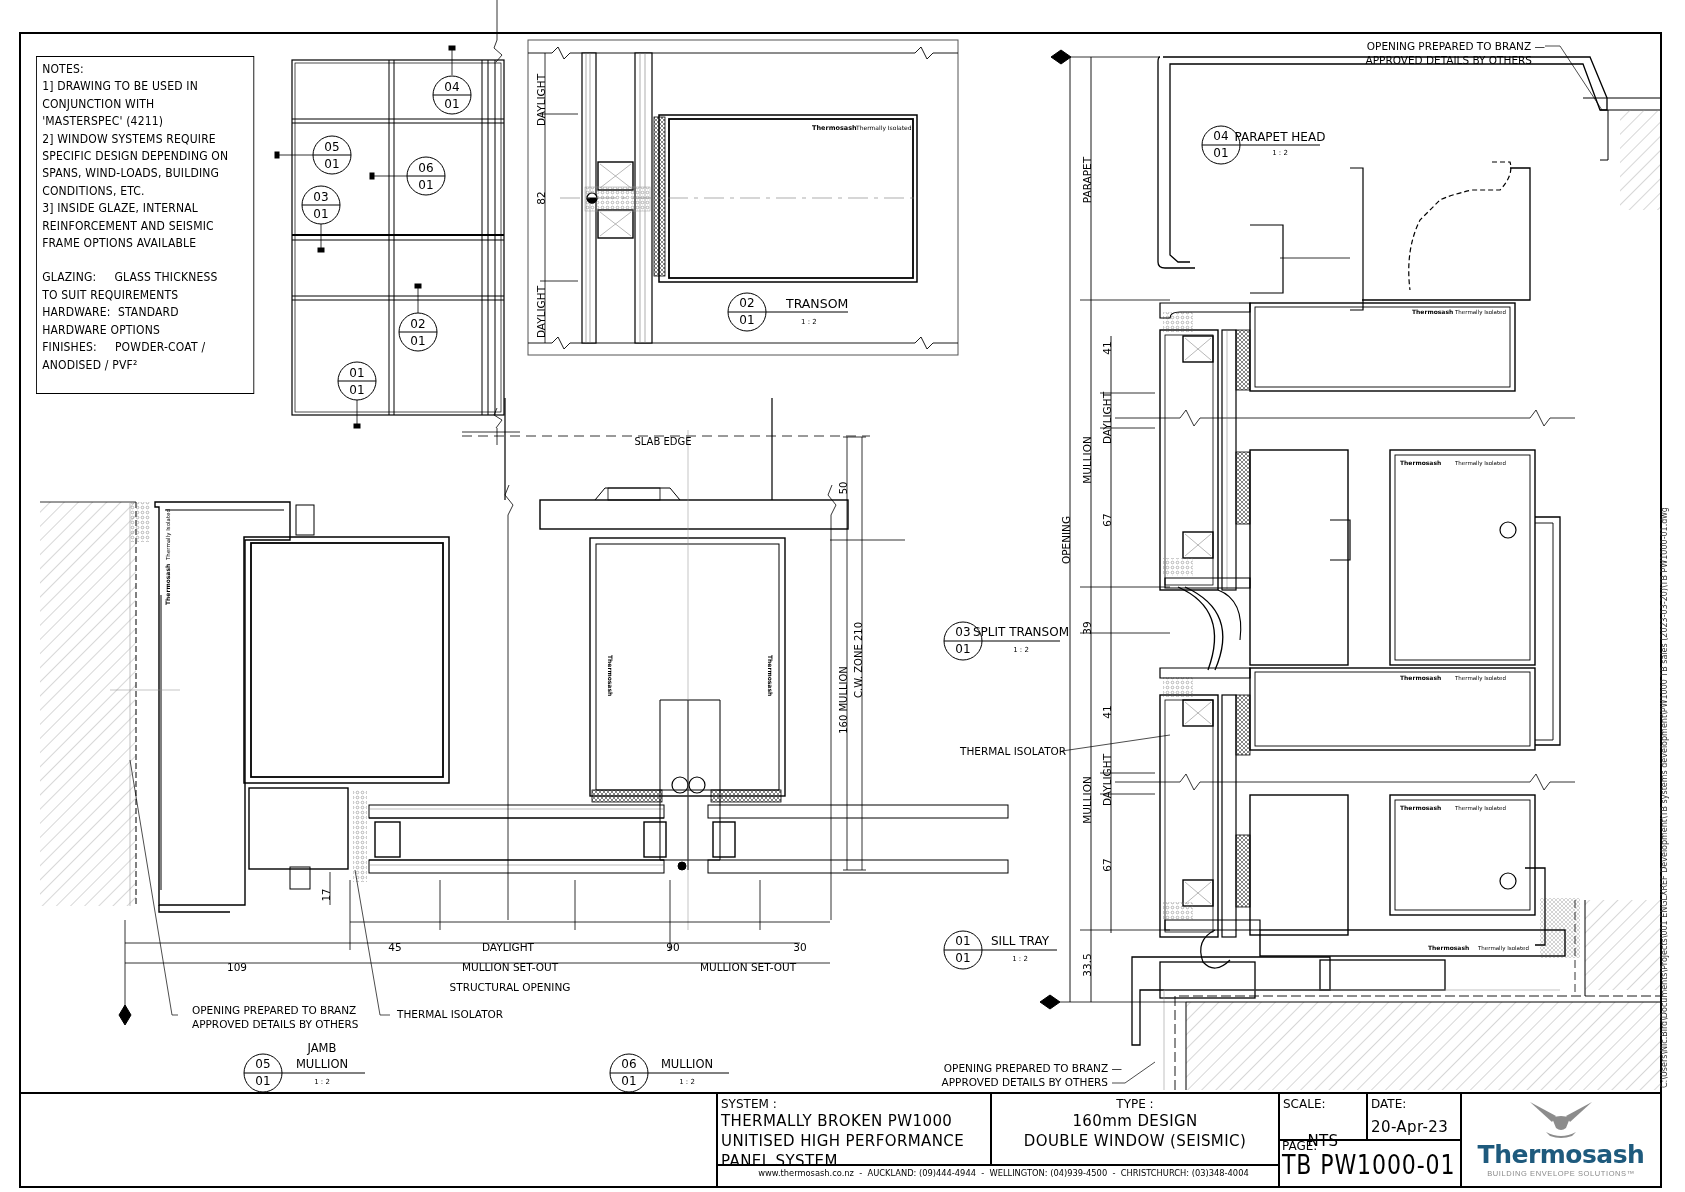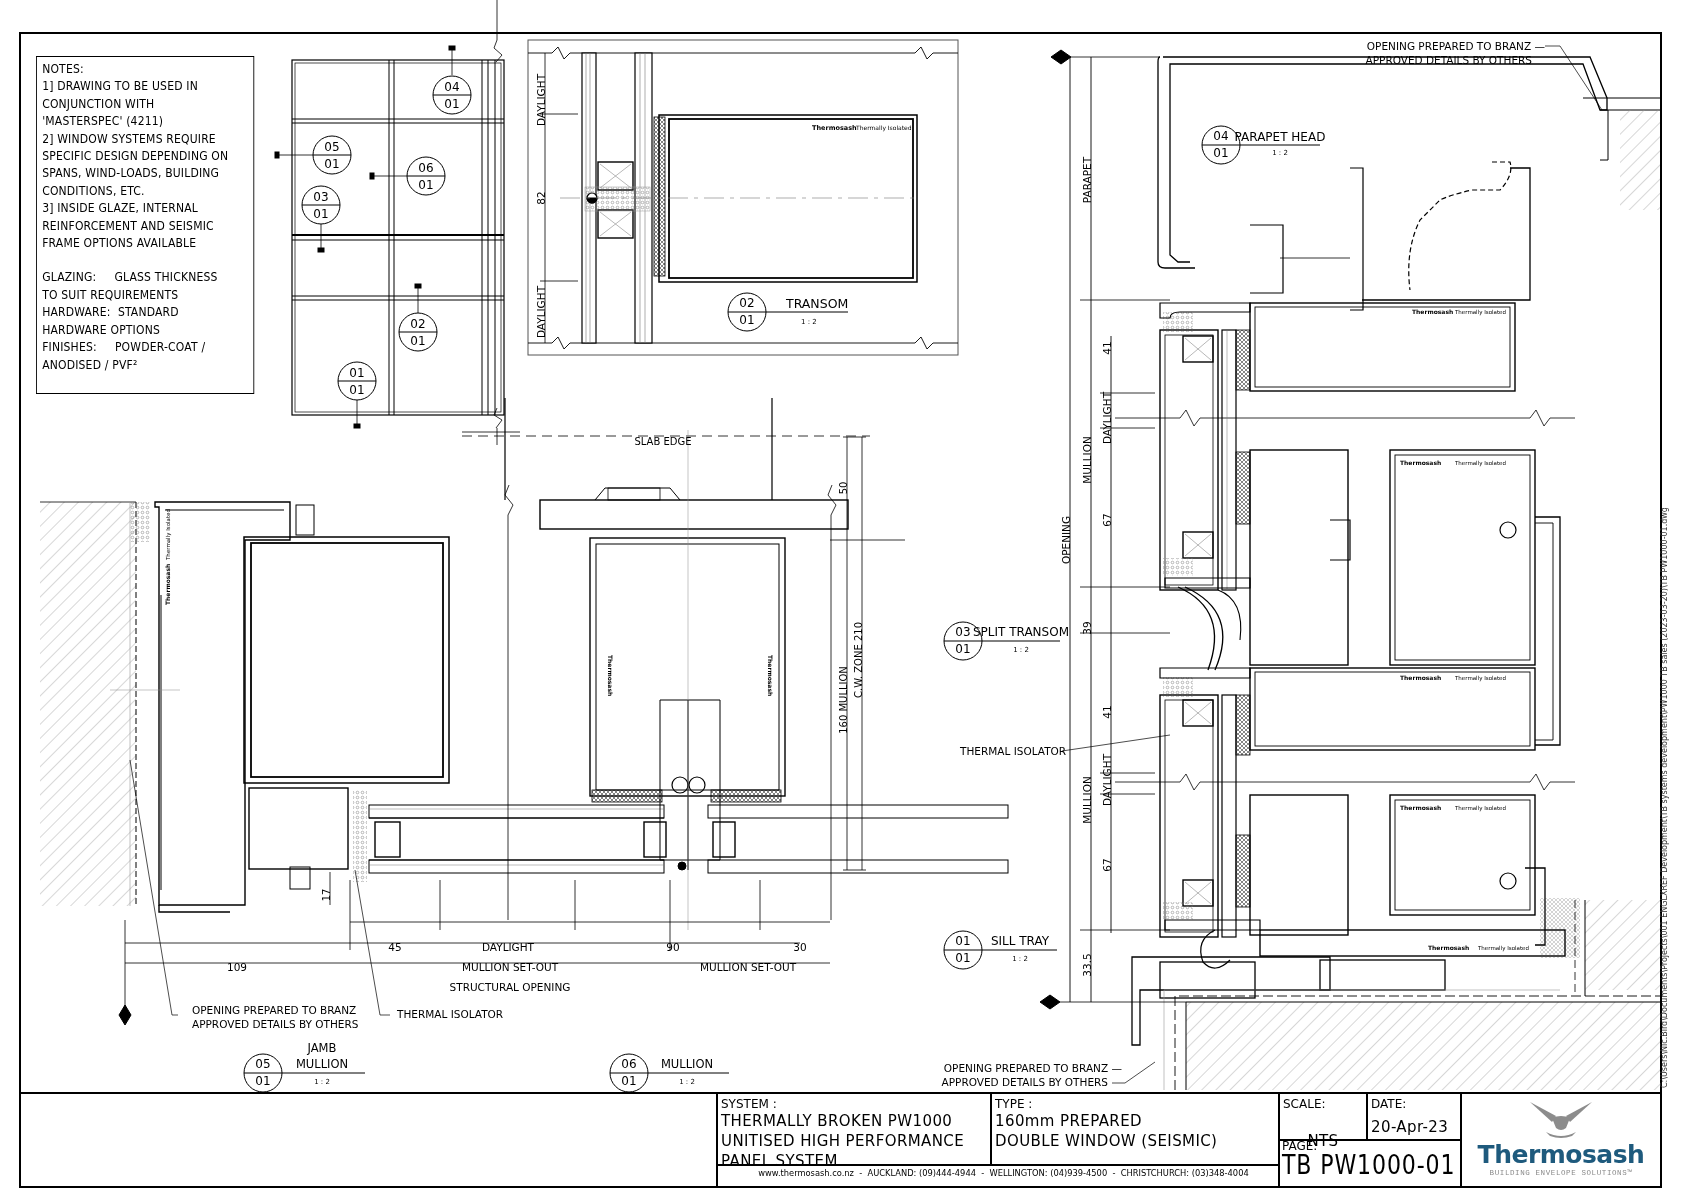--- a/index.html
+++ b/index.html
@@ -8,21 +8,21 @@
   svg{position:absolute;left:0;top:0;}
   .txt{font-family:"DejaVu Sans","Liberation Sans",sans-serif;fill:#000;}
   .notes{position:absolute;left:36px;top:56px;width:218px;height:338px;border:1.2px solid #000;box-sizing:border-box;padding:4px 6px;font-family:"DejaVu Sans","Liberation Sans",sans-serif;font-size:12.3px;line-height:17.4px;letter-spacing:0.2px;transform:scaleX(0.88);transform-origin:left top;width:248px;}
   .notes div{white-space:nowrap;}
   .tb{position:absolute;left:21px;top:1092px;width:1639px;height:94px;border-top:2px solid #000;}
   .tb-cell{position:absolute;box-sizing:border-box;}
   .lbl{font-size:12px;font-family:"DejaVu Sans","Liberation Sans",sans-serif;}
   .big{font-size:15px;font-family:"DejaVu Sans","Liberation Sans",sans-serif;letter-spacing:0.4px;line-height:20px;}
   .vline{position:absolute;top:0;width:1.5px;background:#000;}
   .logo-word{font-family:"DejaVu Sans","Liberation Sans",sans-serif;font-weight:bold;color:#1e5a7d;font-size:25px;letter-spacing:-0.5px;}
-  .logo-tag{font-family:Liberation Mono, monospace;color:#8a8a8a;font-size:7.5px;letter-spacing:0.6px;}
+  .logo-tag{font-family:Liberation Sans, sans-serif;color:#8a8a8a;font-size:7.5px;letter-spacing:0.6px;}
   .filepath{position:absolute;left:1660px;top:1088px;transform:rotate(-90deg);transform-origin:left top;font-size:8px;color:#333;white-space:nowrap;font-family:"DejaVu Sans","Liberation Sans",sans-serif;}
 </style>
 </head>
 <body>
 
 <div class="sheet"></div>
 
 <div class="notes">
   <div>NOTES:</div>
   <div>1] DRAWING TO BE USED IN</div>
@@ -459,23 +459,23 @@
   <div class="vline" style="left:1439px;height:94px;"></div>
   <div style="position:absolute;left:695px;top:70px;width:562px;height:1.5px;background:#000;"></div>
   <div style="position:absolute;left:1257px;top:45px;width:182px;height:1.5px;background:#000;"></div>
 
   <div class="tb-cell" style="left:700px;top:3px;width:265px;">
     <div class="lbl">SYSTEM :</div>
     <div class="big">THERMALLY BROKEN PW1000</div>
     <div class="big">UNITISED HIGH PERFORMANCE</div>
     <div class="big">PANEL SYSTEM</div>
   </div>
-  <div class="tb-cell" style="left:974px;top:3px;width:280px;">
+  <div class="tb-cell" style="left:974px;top:3px;width:280px;text-align:center;">
     <div class="lbl">TYPE :</div>
-    <div class="big">160mm PREPARED</div>
+    <div class="big">160mm DESIGN</div>
     <div class="big">DOUBLE WINDOW (SEISMIC)</div>
   </div>
   <div class="tb-cell" style="left:700px;top:74px;width:565px;font-size:8.3px;text-align:center;white-space:pre;font-family:'DejaVu Sans','Liberation Sans',sans-serif;">www.thermosash.co.nz  -  AUCKLAND: (09)444-4944  -  WELLINGTON: (04)939-4500  -  CHRISTCHURCH: (03)348-4004</div>
 
   <div class="tb-cell" style="left:1262px;top:3px;width:80px;">
     <div class="lbl">SCALE:</div>
     <div class="big" style="text-align:center;margin-top:20px;">NTS</div>
   </div>
   <div class="tb-cell" style="left:1350px;top:3px;width:88px;">
     <div class="lbl">DATE:</div>

